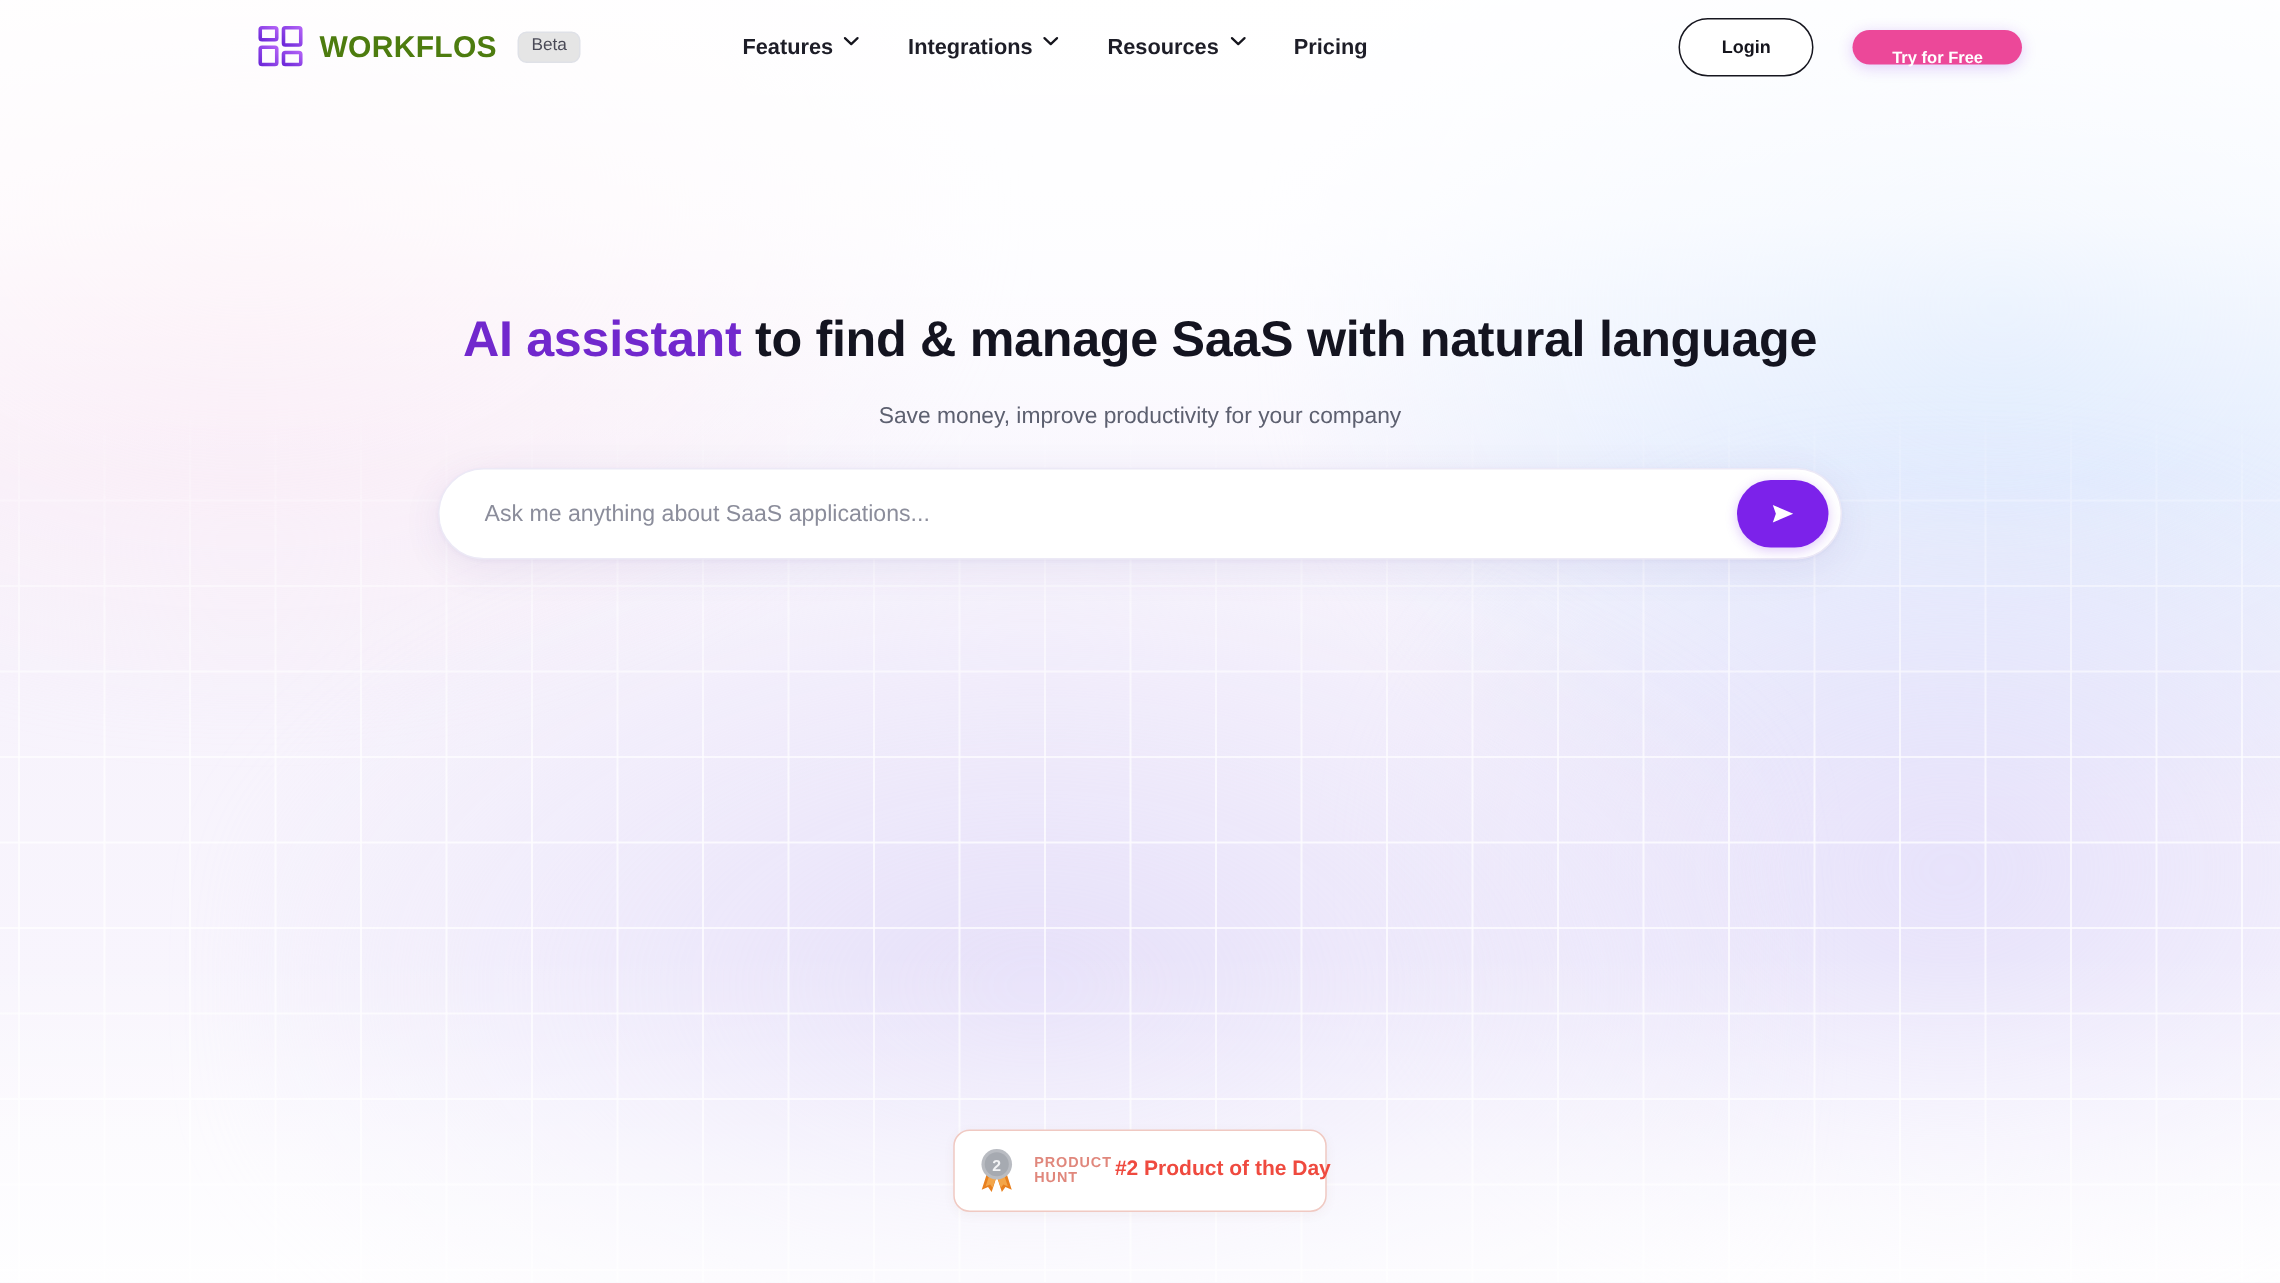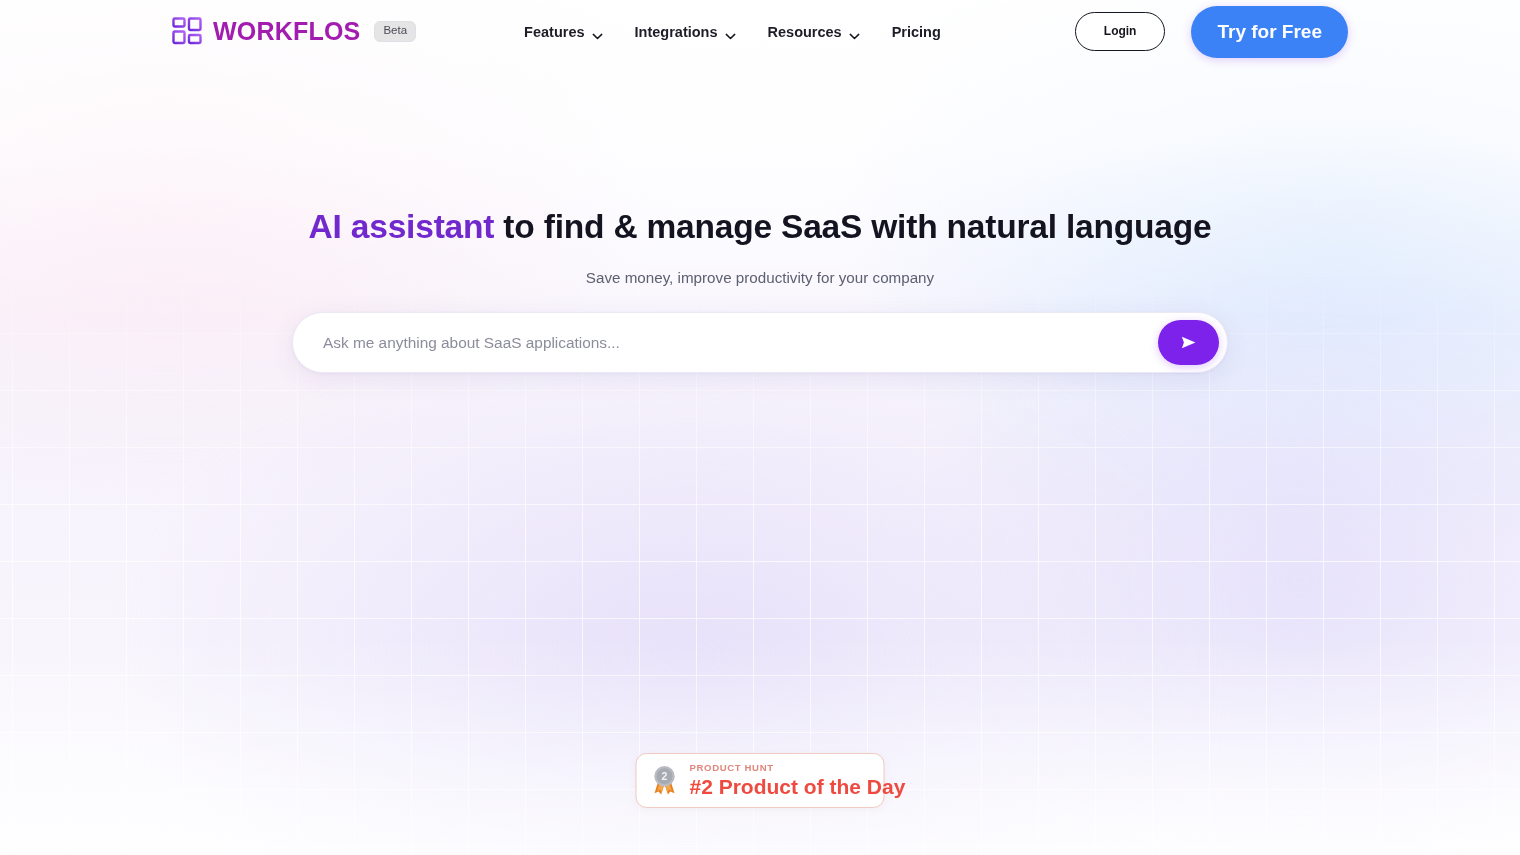--- a/index.html
+++ b/index.html
@@ -110,24 +110,24 @@
     display: flex;
     align-items: center;
     gap: 11px;
     cursor: pointer;
   }
   .logo-mark {
     width: 30px; height: 30px;
     display: block;
   }
   .brand-name {
-    font-size: 25px;
+    font-size: 20px;
     font-weight: 700;
     letter-spacing: 0.2px;
-    color: #a21caf;
+    color: #4d7c0f;
     line-height: 1;
     white-space: nowrap;
   }
   .beta-badge {
     margin-left: 3px;
     font-size: 11.5px;
     font-weight: 500;
     color: #4a4a57;
     background: #e5e5e5;
     border: 1px solid #dfe1e7;
@@ -137,21 +137,21 @@
   }
 
   .nav {
     display: flex;
     align-items: center;
     gap: 0px;
     margin-left: 92px;
   }
   .nav-item {
     display: flex;
-    align-items: flex-end;
+    align-items: flex-start;
     gap: 7px;
     padding: 8px 16px;
     font-size: 14.5px;
     font-weight: 600;
     color: #1d1d27;
     cursor: pointer;
     white-space: nowrap;
     border-radius: 8px;
   }
   .chev {
@@ -173,28 +173,28 @@
     background: #ffffff;
     border: 1.6px solid #16161f;
     border-radius: 999px;
     padding: 0 28px;
     height: 39px;
     line-height: 37px;
     cursor: pointer;
     white-space: nowrap;
   }
   .btn-try {
-    font-size: 19px;
+    font-size: 11px;
     font-weight: 600;
     color: #ffffff;
-    background: #3b82f6;
+    background: #ec4899;
     border: none;
     border-radius: 999px;
     padding: 0 26px;
-    height: 52px;
+    height: 23px;
     line-height: 39px;
     cursor: pointer;
     white-space: nowrap;
     box-shadow: 0 2px 10px rgba(124,34,234,0.22);
   }
 
   
   .hero {
     position: absolute;
     left: 0; right: 0; top: 17px;
@@ -271,30 +271,30 @@
     border: 1px solid #f0c9c2;
     border-radius: 11px;
     box-shadow: 0 2px 8px rgba(120,70,60,0.05);
     display: flex;
     align-items: center;
     gap: 11px;
     padding: 0 14px;
     cursor: pointer;
   }
   .medal-ico { width: 28px; height: 31px; display: block; flex: none; }
-  .ph-text { display: flex; flex-direction: column; gap: 2px; }
+  .ph-text { display: flex; flex-direction: row; gap: 2px; }
   .ph-kicker {
     font-size: 9.6px;
     font-weight: 700;
     letter-spacing: 0.62px;
     color: #e0877c;
     line-height: 1;
   }
   .ph-title {
-    font-size: 21px;
+    font-size: 14px;
     font-weight: 700;
     color: #ef4a3f;
     line-height: 1.1;
     white-space: nowrap;
   }
 </style>
 </head>
 <body>
 
 <div class="bg-root">

